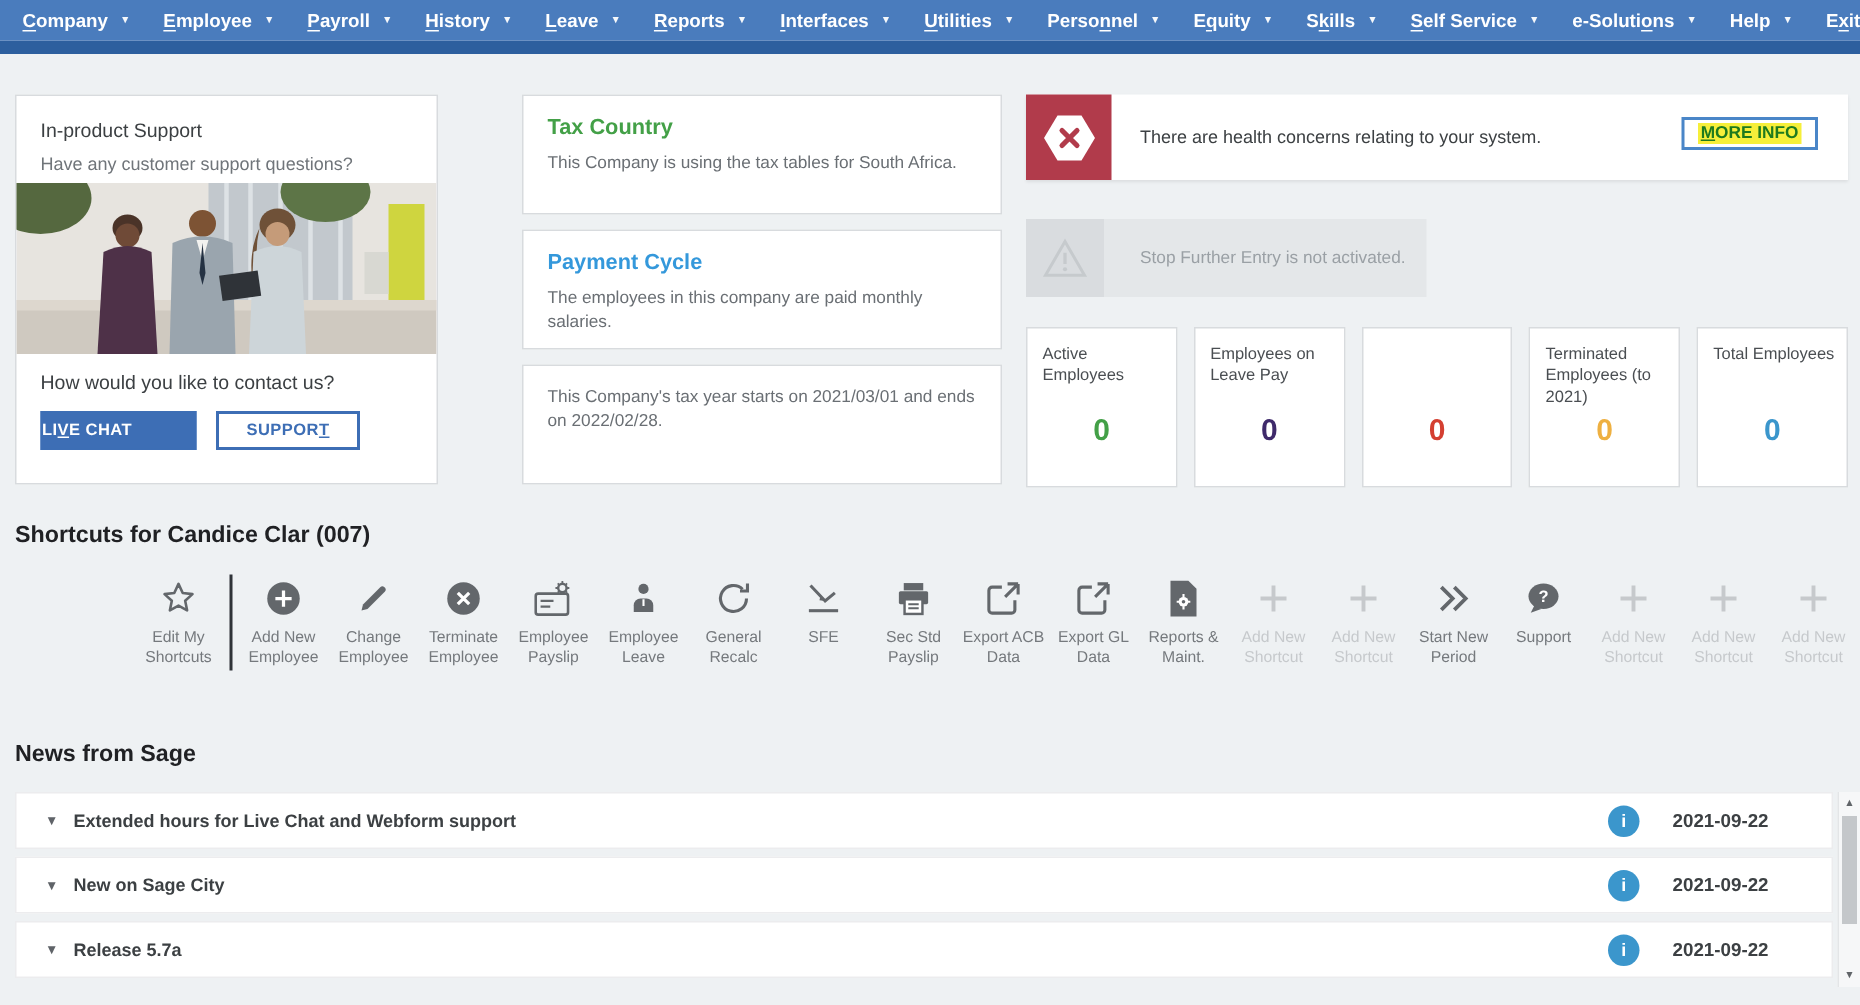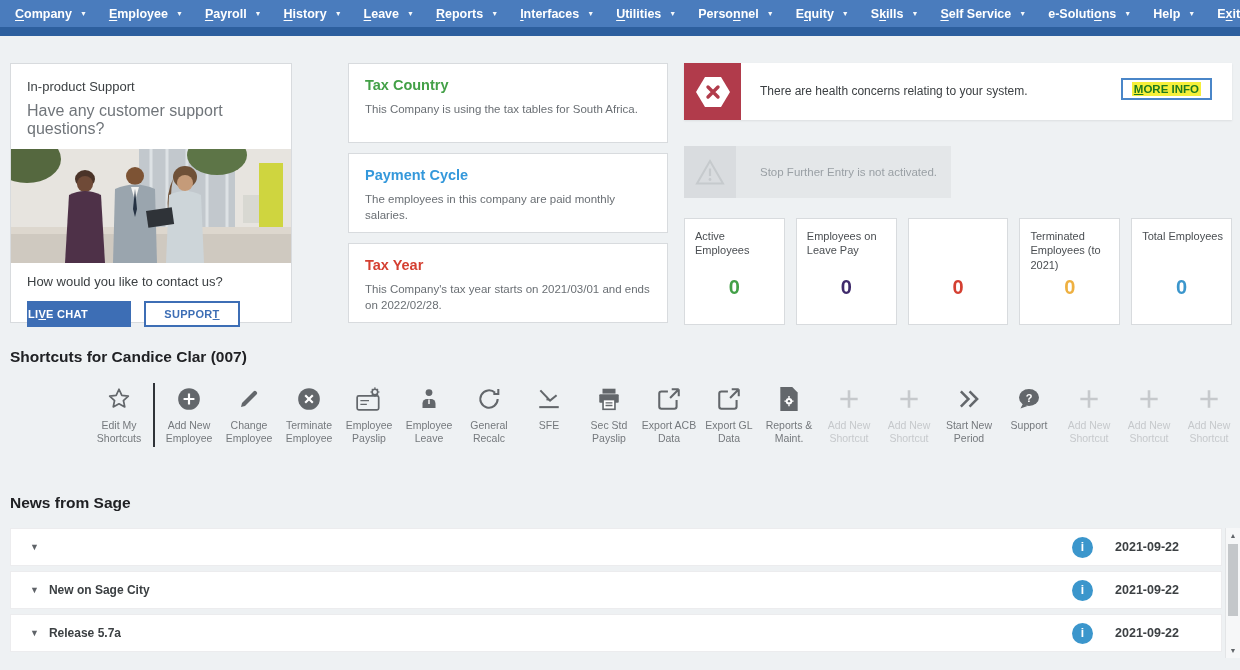--- a/index.html
+++ b/index.html
@@ -11,21 +11,21 @@
   .topbar-strip { position:absolute; top:27px; left:0; right:0; height:9px; background:#2d5f9e; }
   .menu-item { color:#fff; font-size:12.5px; font-weight:bold; padding:0 11px; display:flex; align-items:center; cursor:pointer; white-space:nowrap; }
   .menu-item u { text-underline-offset:2px; }
   .menu-item .caret { font-size:7px; margin-left:8px; opacity:.95; }
 
   .card { background:#fff; border:1px solid #d8dbde; }
 
   
   #support-card { position:absolute; left:10px; top:63px; width:282px; height:260px; }
   #support-card .sc-title { font-size:13px; color:#3c4043; margin:15px 16px 0; }
-  #support-card .sc-sub { font-size:16px; color:#70757a; margin:8px 16px 11px; }
+  #support-card .sc-sub { font-size:12px; color:#70757a; margin:8px 16px 6px; }
   #support-card .sc-q { font-size:13px; color:#3c4043; margin:11px 16px 12px; }
   #support-card .btn-row { display:flex; gap:13px; margin:10px 16px; }
   .btn-livechat { background:#3d6eb5; color:#fff; border:1px solid #3d6eb5; font-size:11px; font-weight:bold; padding:6px 0; width:104px; text-align:left; letter-spacing:.3px; cursor:pointer; font-family:"Liberation Sans",sans-serif; }
   .btn-support { background:#fff; color:#3d6eb5; border:2px solid #3d6eb5; font-size:11px; font-weight:bold; padding:5px 0; width:96px; text-align:center; letter-spacing:.3px; cursor:pointer; font-family:"Liberation Sans",sans-serif; }
 
   
   #mid-cards { position:absolute; left:348px; top:63px; width:320px; display:flex; flex-direction:column; gap:10px; }
   .info-card { height:80px; padding:13px 16px; }
   .info-card h3 { font-size:14.5px; margin-bottom:8px; }
   .info-card p { font-size:11.5px; color:#6a6f74; line-height:1.4; }
@@ -176,21 +176,20 @@
 <div id="mid-cards">
     <div class="card info-card">
       <h3 style="color: rgb(67, 160, 71);">Tax Country</h3>
       <p>This Company is using the tax tables for South Africa.</p>
     </div>
     <div class="card info-card">
       <h3 style="color: rgb(52, 152, 219);">Payment Cycle</h3>
       <p>The employees in this company are paid monthly salaries.</p>
     </div>
     <div class="card info-card">
-      <h3 style="color: rgb(212, 63, 49);">Tax Year</h3>
       <p>This Company's tax year starts on 2021/03/01 and ends on 2022/02/28.</p>
     </div>
   </div>
 
 <div id="right-col">
   <div id="health-alert">
     <div class="red-box">
       <svg width="36" height="32" viewBox="0 0 36 32">
         <polygon points="10,1 26,1 35,16 26,31 10,31 1,16" fill="#fff"></polygon>
         <path d="M13 11l10 10M23 11l-10 10" stroke="#b13b4b" stroke-width="3.4" stroke-linecap="round"></path>
@@ -408,20 +407,21 @@
         </svg>
       </span>
       <div class="sc-label">Add New Shortcut</div>
     </div>
   </div>
 
 <div id="news-heading">News from Sage</div>
 <div id="news-list">
     <div class="news-row">
       <span class="news-caret">▼</span>
+      <span class="news-title">Extended hours for Live Chat and Webform support</span>
       <span class="news-info">i</span>
       <span class="news-date">2021-09-22</span>
     </div>
     <div class="news-row">
       <span class="news-caret">▼</span>
       <span class="news-title">New on Sage City</span>
       <span class="news-info">i</span>
       <span class="news-date">2021-09-22</span>
     </div>
     <div class="news-row">

